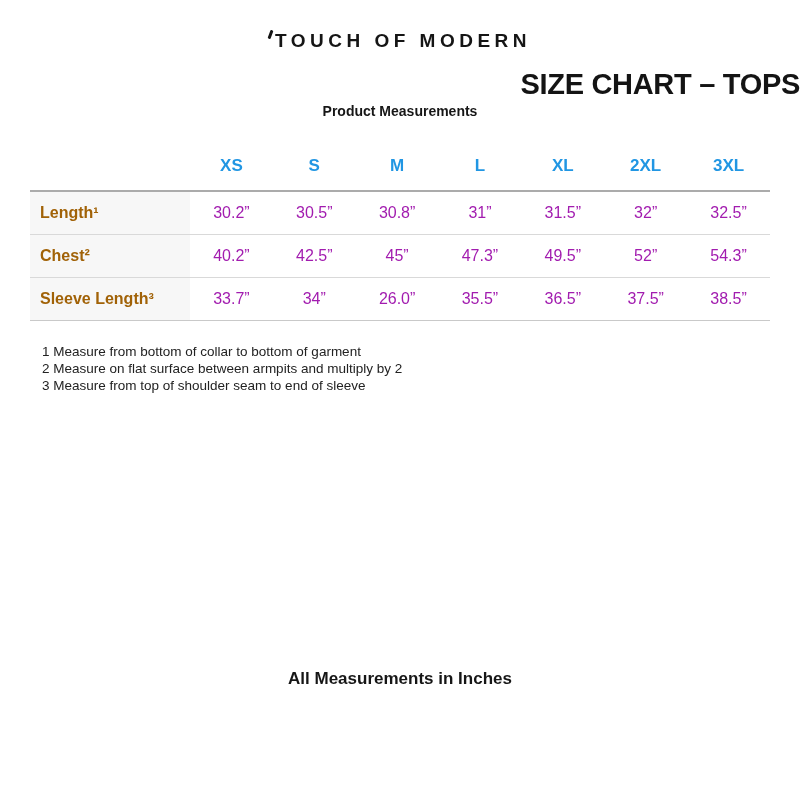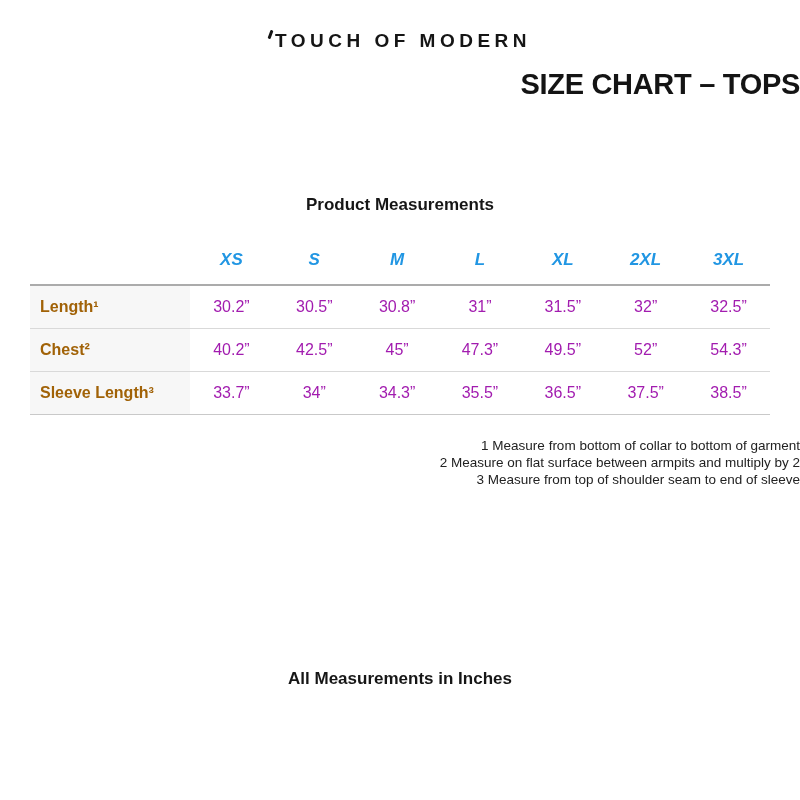--- a/index.html
+++ b/index.html
@@ -49,23 +49,22 @@
     text-align:right;
     font-size:29px;
     font-weight:700;
     letter-spacing:-0.3px;
     line-height:34px;
     color:#141414;
   }
 
   
   .caption{
-    margin-top:94px;
-    text-align:center;
-    font-size:17px;
+    text-align:center;
+    font-size:14px;
     font-weight:600;
     line-height:20px;
     color:#161616;
   }
 
   
   table.size-table{
     margin-left:30px;
     margin-top:20px;
     width:740px;
@@ -74,21 +73,20 @@
   }
   table.size-table col.label-col{width:160px;}
   thead th{
     height:50px;
     vertical-align:middle;
     text-align:center;
     font-size:17px;
     font-weight:600;
     color:var(--accent-blue);
     border-bottom:2px solid var(--rule-strong);
-    font-style:italic;
   }
   thead th.corner{border-bottom:2px solid var(--rule-strong);}
   tbody th,tbody td{
     height:43px;
     vertical-align:middle;
     font-size:16px;
     font-weight:400;
     border-bottom:1px solid var(--rule-light);
   }
   tbody tr:last-child th,tbody tr:last-child td{
@@ -106,21 +104,20 @@
     color:#a21caf;
   }
 
   
   .footnotes{
     margin-left:42px;
     margin-top:22px;
     font-size:13.5px;
     line-height:17px;
     color:#222222;
-    text-align:right;
   }
 
   
   .footer-note{
     position:absolute;
     left:0;top:669px;
     width:800px;
     text-align:center;
     font-size:17px;
     font-weight:600;
@@ -182,21 +179,21 @@
         <td>45”</td>
         <td>47.3”</td>
         <td>49.5”</td>
         <td>52”</td>
         <td>54.3”</td>
       </tr>
       <tr>
         <th class="row-label">Sleeve Length³</th>
         <td>33.7”</td>
         <td>34”</td>
-        <td>34.3”</td>
+        <td>26.0”</td>
         <td>35.5”</td>
         <td>36.5”</td>
         <td>37.5”</td>
         <td>38.5”</td>
       </tr>
     </tbody>
   </table>
 
   <div class="footnotes">
     <div>1 Measure from bottom of collar to bottom of garment</div>

